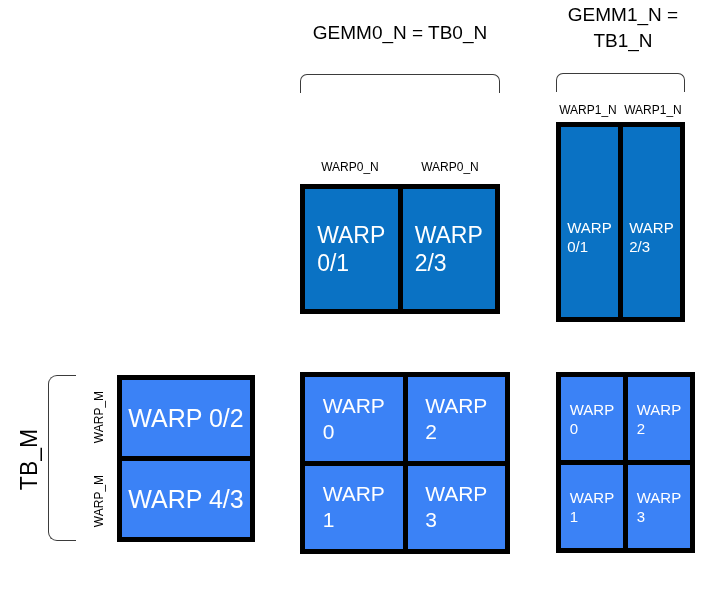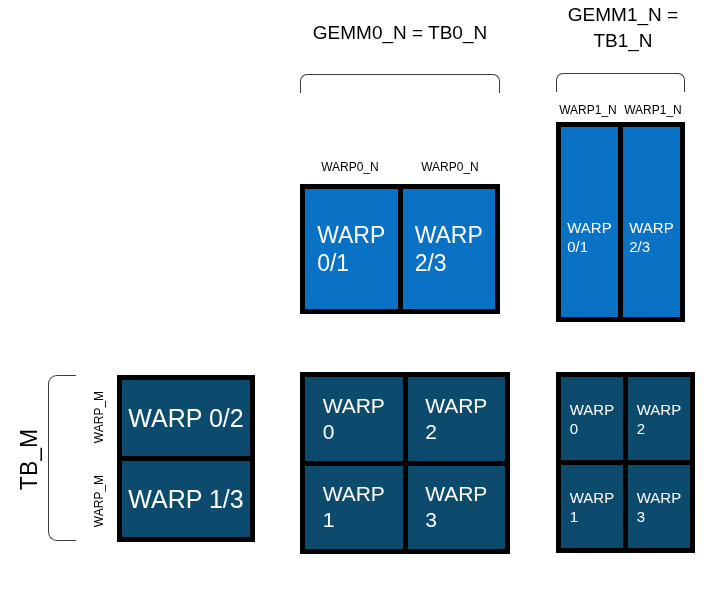--- a/index.html
+++ b/index.html
@@ -82,21 +82,21 @@
     box-sizing: border-box;
     display: flex;
     align-items: center;
     justify-content: center;
     text-align: left;
     color: #ffffff;
     white-space: pre-line;
     flex: 1 1 auto;
   }
   .cell.blue  { background: #0A72C4; }
-  .cell.green { background: #0c4a6e; }
+  .cell.green { background: #3b82f6; }
 
   .t-lg { font-size: 23px; line-height: 28px; }
   .t-md { font-size: 21px; line-height: 26px; }
   .t-sm { font-size: 15px; line-height: 19px; }
   .t-xl { font-size: 25px; line-height: 30px; }
 </style>
 </head>
 <body>
 
 <div id="canvas">
@@ -133,21 +133,21 @@
   <div class="abs big-rot" style="left:-13px; top:446px; width:84px; text-align:center;">TB_M</div>
 
   <div class="abs bracket-left" style="left:48px; top:375px; width:28px; height:166px;"></div>
 
   <div class="abs cap-rot" style="left:64px; top:410px; width:70px; text-align:center;">WARP_M</div>
 
   <div class="abs cap-rot" style="left:64px; top:494px; width:70px; text-align:center;">WARP_M</div>
 
   <div class="abs grid-box rows" style="left:117px; top:375px; width:138px; height:167px; padding:5px; gap:5px;">
     <div class="cell green t-xl">WARP 0/2</div>
-    <div class="cell green t-xl">WARP 1/3</div>
+    <div class="cell green t-xl">WARP 4/3</div>
   </div>
 
   <div class="abs" style="left:300px; top:372px; width:200px; height:172px; background:#000000; padding:5px; display:grid; grid-template-columns:1fr 1fr; grid-template-rows:1fr 1fr; gap:5px;">
     <div class="cell green t-md">WARP
 0</div>
     <div class="cell green t-md">WARP
 2</div>
     <div class="cell green t-md">WARP
 1</div>
     <div class="cell green t-md">WARP

